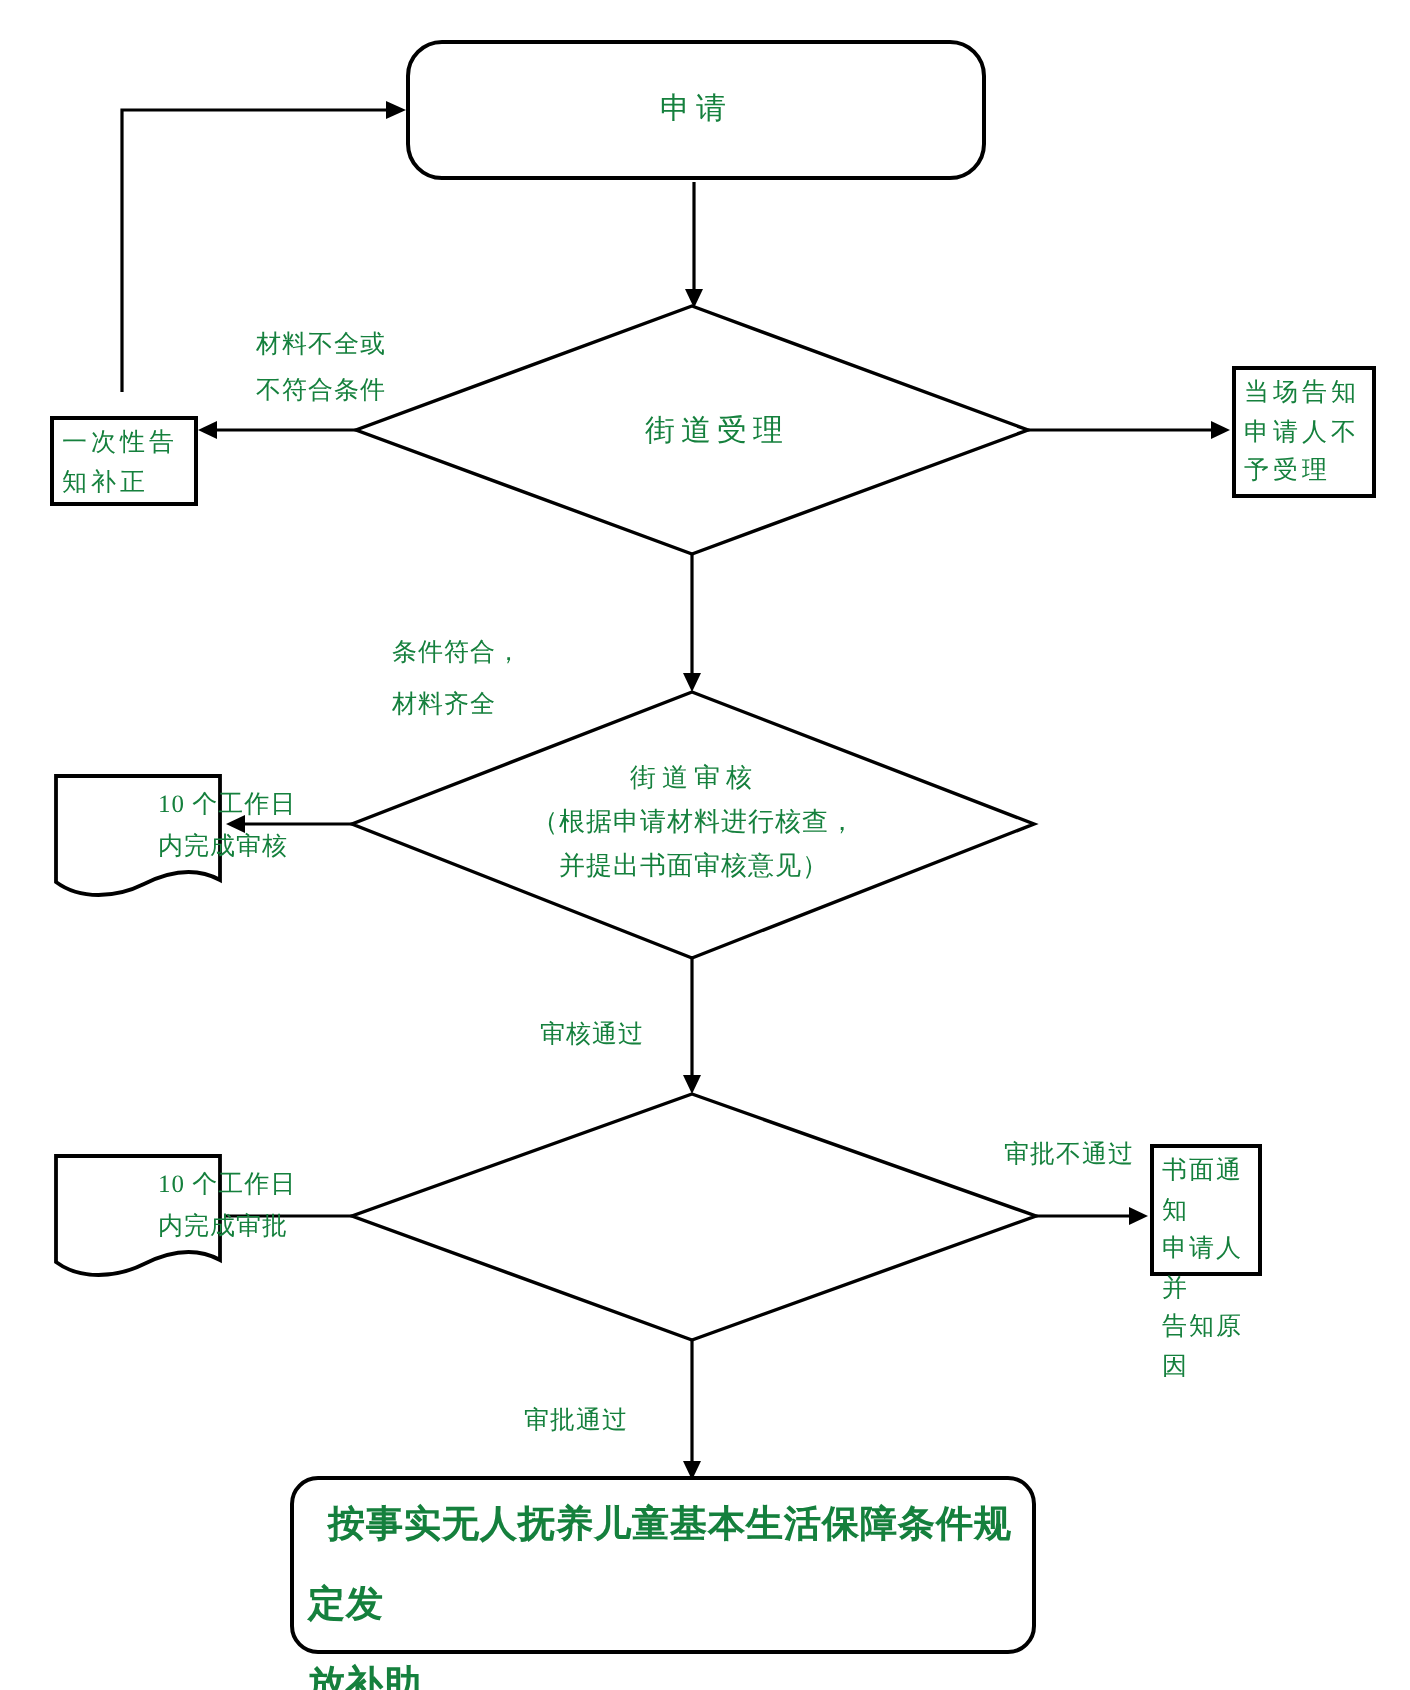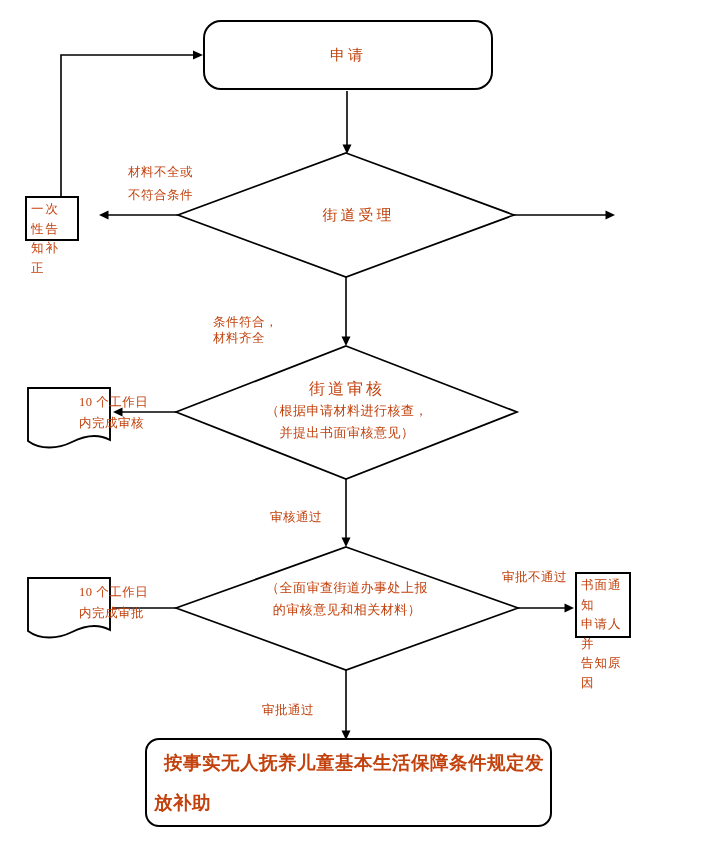--- a/index.html
+++ b/index.html
@@ -1,64 +1,64 @@
 <!DOCTYPE html>
 <html><head>
 <meta charset="utf-8">
 <style>
   html, body { margin:0; padding:0; background:#ffffff; }
   .page {
     position:relative; width:705px; height:845px; background:#ffffff;
-    font-family:"Liberation Serif", serif; color:#c2410c; overflow:hidden;
+    font-family:"Liberation Serif", serif; color:#15803d; overflow:hidden;
   }
   svg.connectors { position:absolute; left:0; top:0; width:705px; height:845px; }
   .abs { position:absolute; box-sizing:border-box; }
   .pre { white-space:pre-line; }
 
   .node-apply {
     left:203px; top:20px; width:290px; height:70px;
     border:2px solid #000; border-radius:18px; background:#fff;
     display:flex; flex-direction:column; align-items:center; justify-content:center;
   }
   .apply-title { font-size:15px; letter-spacing:3px; line-height:20px; }
   .apply-sub { font-size:13.5px; line-height:20px; margin-top:7px; letter-spacing:0.5px; }
 
   .side-box {
     border:2px solid #000; background:#fff;
     font-size:12.5px; line-height:19.5px; letter-spacing:2px;
     padding:2px 4px;
   }
-  .box-notify-correct { left:25px; top:196px; width:54px; height:45px; }
+  .box-notify-correct { left:25px; top:208px; width:74px; height:45px; }
   .box-reject { left:616px; top:183px; width:72px; height:66px; }
   .box-notify-reason { left:575px; top:572px; width:56px; height:66px; letter-spacing:1px; }
 
   .doc-text {
     font-size:12.5px; line-height:21px; letter-spacing:0.5px;margin-left:48px;
   }
   .doc2-text { left:31px; top:392px; width:78px; }
   .doc3-text { left:31px; top:582px; width:78px; }
 
   .diamond-label { text-align:center; }
   .d1-label { left:190px; top:206px; width:337px; font-size:15px; letter-spacing:3px; }
   .d-block { text-align:center; }
   .d2-block { left:197px; top:377px; width:300px; }
   .d3-block { left:197px; top:577px; width:300px; }
-  .d-title { font-size:16px; letter-spacing:3px; line-height:23px; }
+  .d-title { font-size:13px; letter-spacing:3px; line-height:23px; }
   .d-sub { font-size:13px; line-height:22px; letter-spacing:0.5px; }
 
   .edge-label { font-size:12.5px; letter-spacing:0.5px; }
   .lbl-incomplete { left:108px; top:161px; line-height:23px;margin-left:20px; }
   .lbl-not-eligible { left:492px; top:148px; line-height:22px; width:132px; }
-  .lbl-eligible { left:213px; top:314px; line-height:16px; }
+  .lbl-eligible { left:196px; top:314px; line-height:26px;font-family:Liberation Mono, monospace; }
   .lbl-review-pass { left:270px; top:509px; }
   .lbl-approve-fail { left:502px; top:569px;text-align:right; }
   .lbl-approve-pass { left:262px; top:702px; }
 
   .node-grant {
-    left:145px; top:738px; width:407px; height:89px;
+    left:145px; top:738px; width:373px; height:89px;
     border:2px solid #000; border-radius:14px; background:#fff;
   }
   .grant-text {
     font-size:18.5px; font-weight:bold; line-height:40px;
     padding:3px 6px 0 7px; text-indent:10px; letter-spacing:0.5px;
   }
 </style>
 </head>
 <body>
 
@@ -111,33 +111,34 @@
 
   <div class="abs node-apply">
     <div class="apply-title">申请</div>
   </div>
 
   <div class="abs diamond-label d1-label">街道受理</div>
 
   <div class="abs side-box box-notify-correct pre">一次性告
 知补正</div>
 
+  <div class="abs side-box box-reject pre">当场告知
+申请人不
+予受理</div>
 
   <div class="abs d-block d2-block">
     <div class="d-title">街道审核</div>
     <div class="d-sub pre">（根据申请材料进行核查，
 并提出书面审核意见）</div>
   </div>
 
   <div class="abs doc-text doc2-text pre">10 个工作日
 内完成审核</div>
 
   <div class="abs d-block d3-block">
-    <div class="d-sub pre">（全面审查街道办事处上报
-的审核意见和相关材料）</div>
   </div>
 
   <div class="abs doc-text doc3-text pre">10 个工作日
 内完成审批</div>
 
   <div class="abs side-box box-notify-reason pre">书面通知
 申请人并
 告知原因</div>
 
   <div class="abs edge-label lbl-incomplete pre">材料不全或

